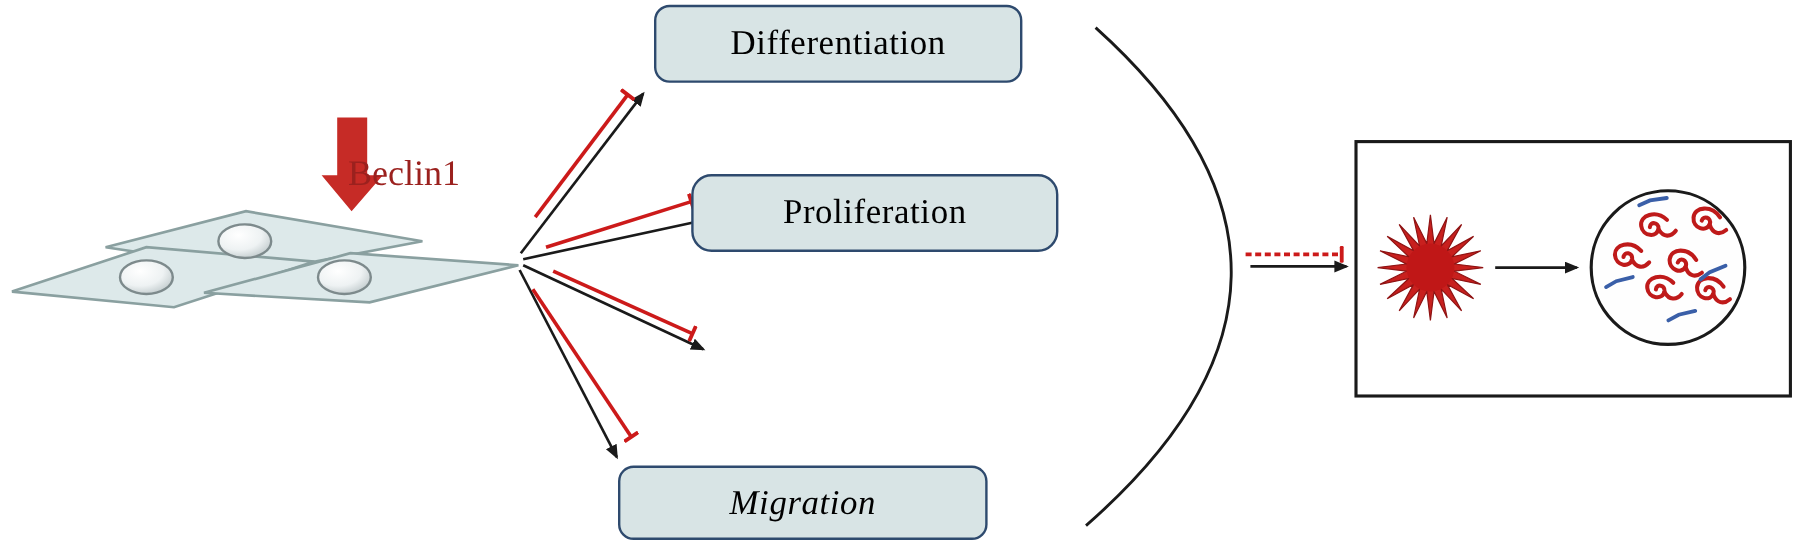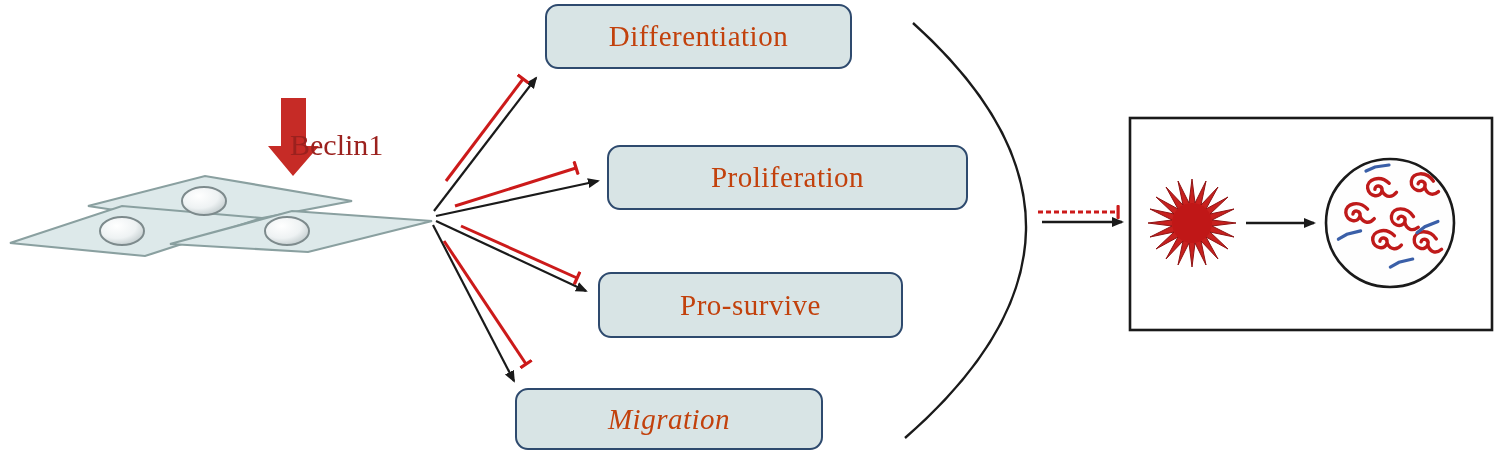--- a/index.html
+++ b/index.html
@@ -14,26 +14,26 @@
   #diagram-svg { position: absolute; left: 0; top: 0; }
   .process-box {
     position: absolute;
     box-sizing: border-box;
     background: #d8e4e5;
     border: 2.5px solid #2e4a6e;
     border-radius: 13px;
     display: flex;
     align-items: center;
     justify-content: center;
-    color: #c2410c;
+    color: #000000;
     font-size: 29px;
     letter-spacing: 0.5px;
   }
   #box-differentiation { left: 545px; top: 4px;   width: 307px; height: 65px; }
-  #box-proliferation   { left: 607px; top: 145px; width: 361px; height: 65px; }
+  #box-proliferation   { left: 576px; top: 145px; width: 306px; height: 65px; border-radius: 17px; }
   #box-prosurvive      { left: 598px; top: 272px; width: 305px; height: 66px; }
   #box-migration       { left: 515px; top: 388px; width: 308px; height: 62px; font-style: italic; }
   #knockdown-label {
     position: absolute;
     left: 290px;
     top: 126px;
     width: 152px;
     text-align: left;
     white-space: nowrap;
     color: #9b211e;
@@ -122,20 +122,17 @@
   <div id="knockdown-label">
     <div>Beclin1</div>
   </div>
 
   <div class="process-box" id="box-differentiation">
     <span>Differentiation</span>
   </div>
   <div class="process-box" id="box-proliferation">
     <span>Proliferation</span>
   </div>
-  <div class="process-box" id="box-prosurvive">
-    <span>Pro-survive</span>
-  </div>
   <div class="process-box" id="box-migration">
     <span>Migration</span>
   </div>
 
 </div>
 
 </body></html>

